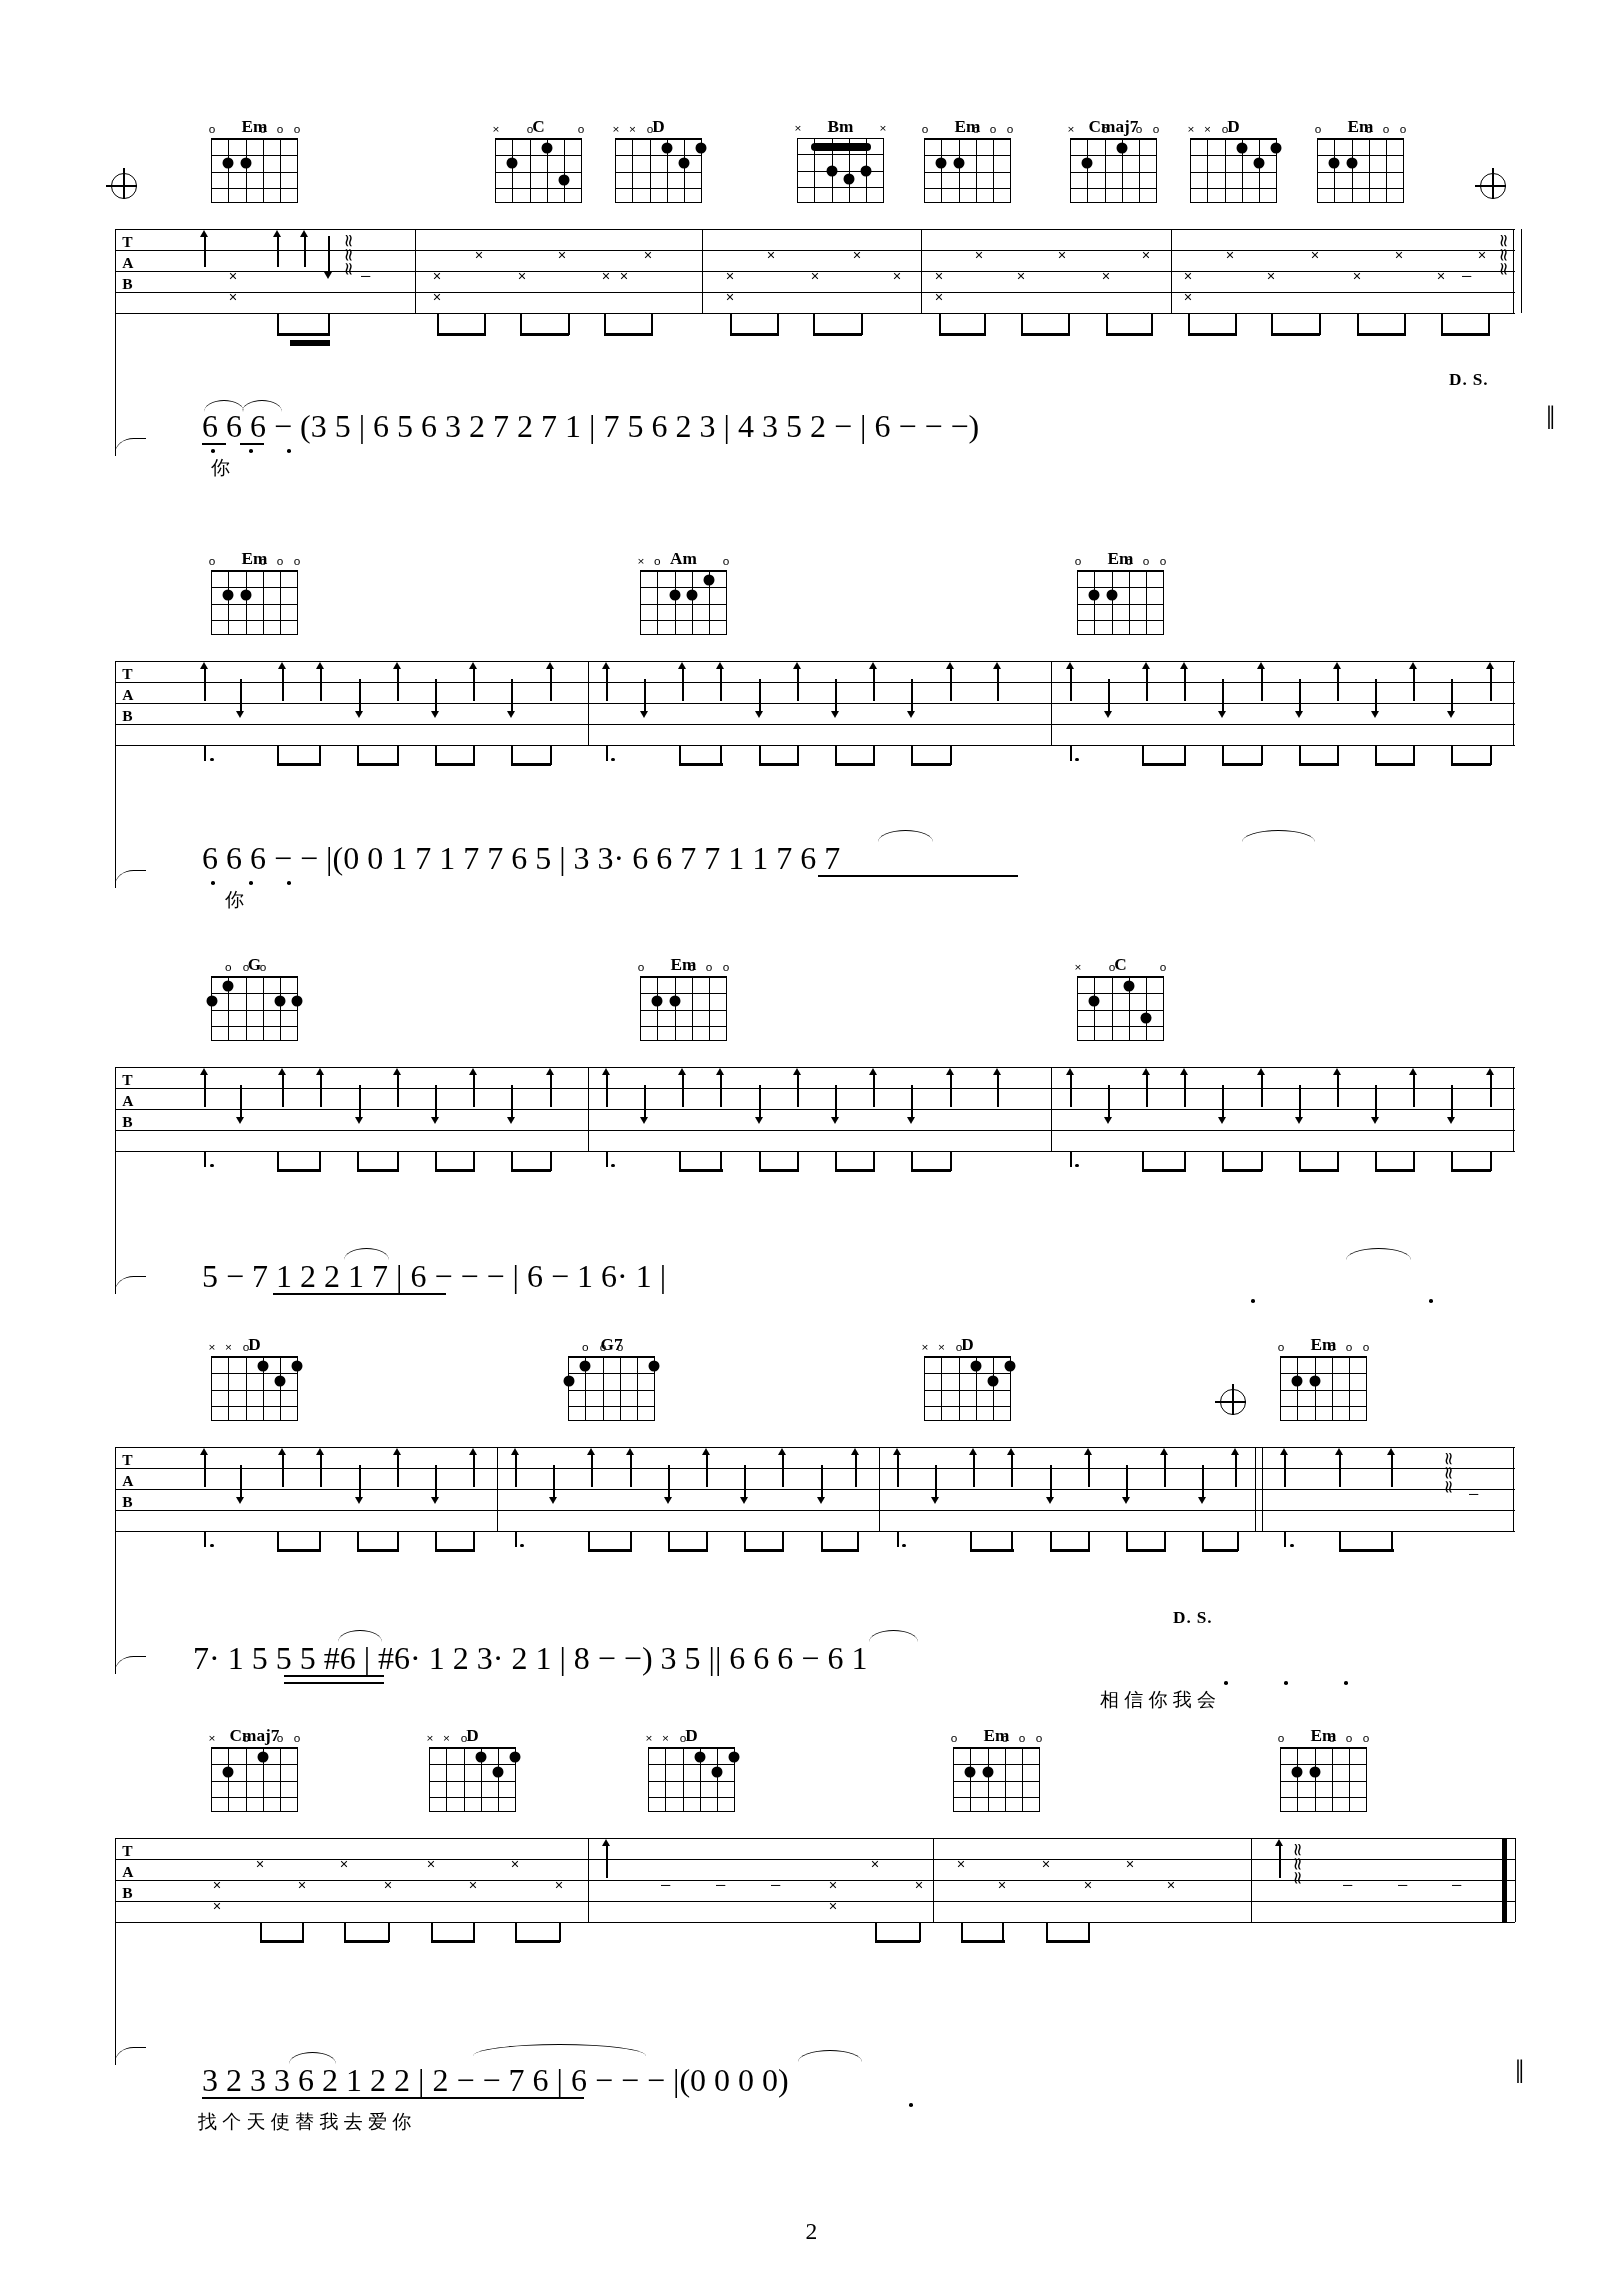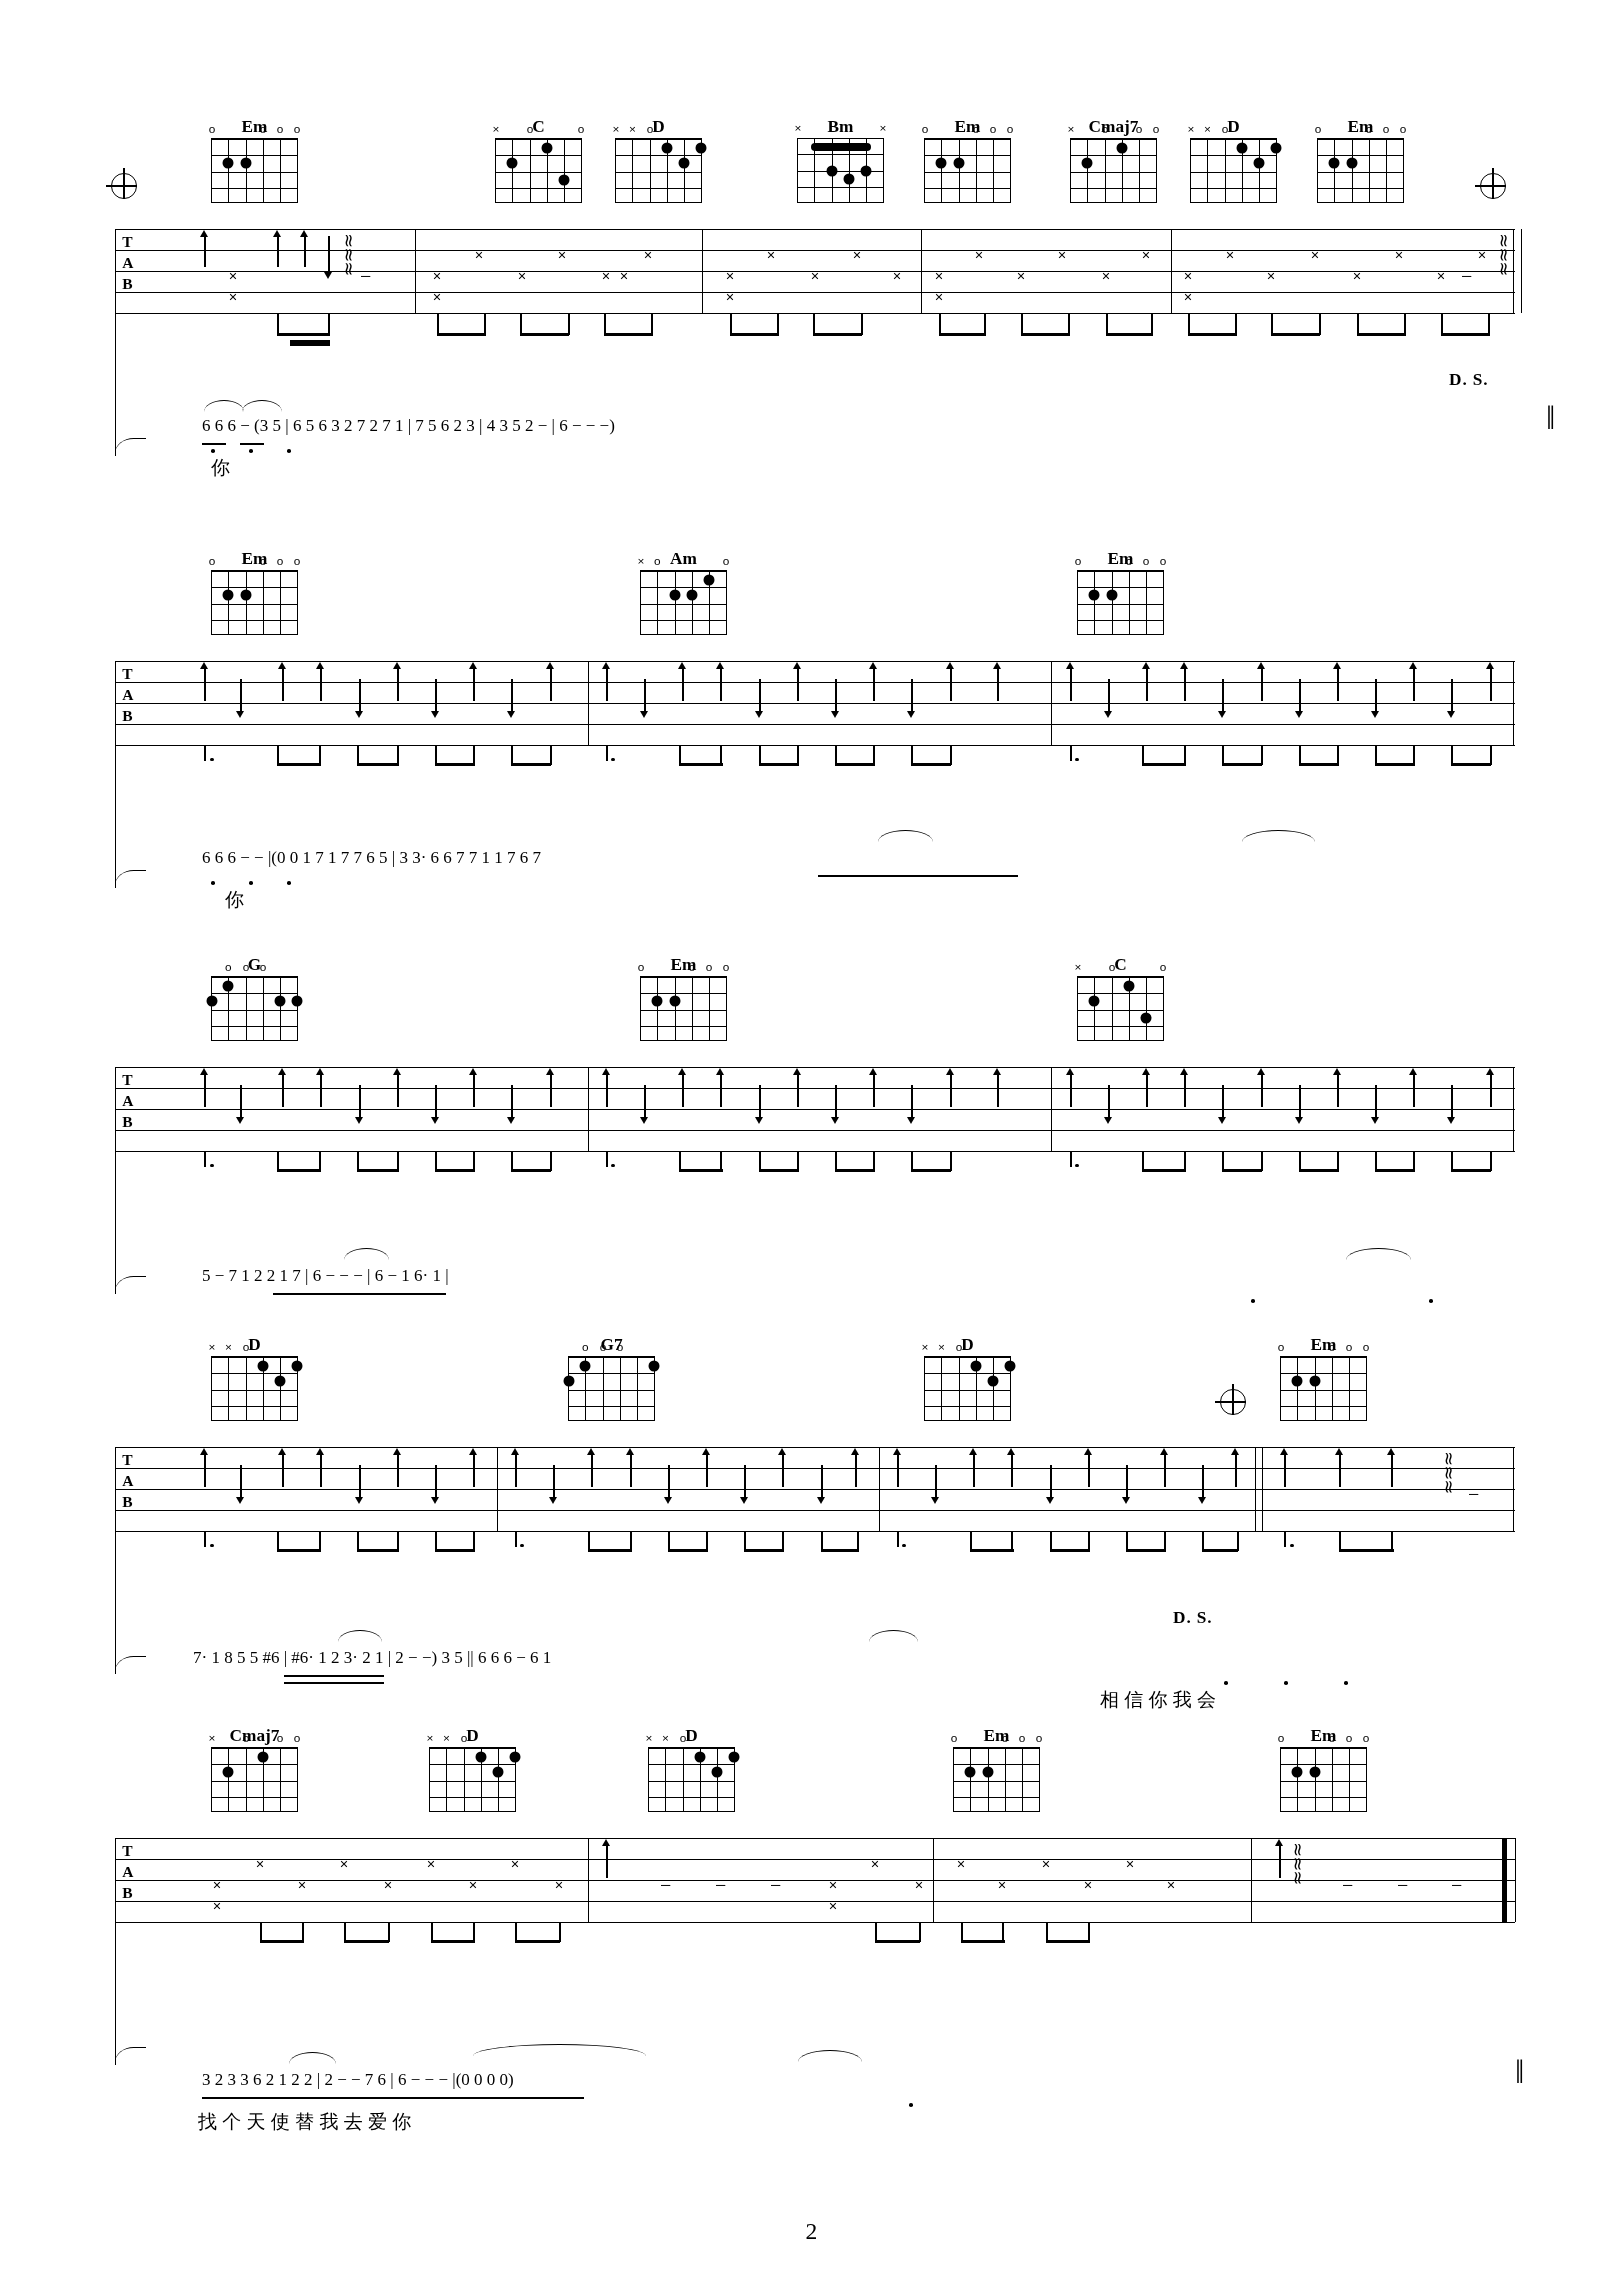--- a/index.html
+++ b/index.html
@@ -162,21 +162,21 @@
 
   
   .jianpu {
     position: absolute;
     left: 0;
     width: 1623px;
     font-family: "Liberation Serif", serif;
   }
   .jp {
     position: absolute;
-    font-size: 17px;
+    font-size: 32px;
     line-height: 24.5px;
     white-space: nowrap;
   }
   .lyric {
     position: absolute;
     font-family: "Liberation Sans", sans-serif;
     font-size: 19px;
     line-height: 20px;
     white-space: nowrap;
   }
@@ -1062,21 +1062,21 @@
     <div class="stem" style="left:1224px; top:0; height:20px;"></div>
     <div class="stem" style="left:1276px; top:0; height:20px;"></div>
     <div class="beam" style="left:1224px; top:18px; width:55px;"></div>
   </div>
 
   <div class="brace" style="left:115px; top:111px; height:227px;"></div>
   <div class="brace-top" style="left:115px; top:320px;"></div>
 </div>
 
 <div class="jianpu" style="top:1646px;">
-  <div class="jp" style="left:193px; top:0;">7· 1 8 5  5 #6 | #6·  1 2 3·  2 1 | 2 − −)  3 5 || 6 6 6 − 6 1</div>
+  <div class="jp" style="left:193px; top:0;">7· 1 5 5  5 #6 | #6·  1 2 3·  2 1 | 8 − −)  3 5 || 6 6 6 − 6 1</div>
   <div class="slur" style="left:338px; top:-16.4px; width:44px;"></div>
   <div class="ul1" style="left:284px; top:29px; width:100px;"></div>
   <div class="ul2" style="left:284px; top:36px; width:100px;"></div>
   <div class="slur" style="left:869px; top:-16.4px; width:49px;"></div>
   <div class="ds" style="left:1173px; top:-38px;">D. S.</div>
   <div class="lyric" style="left:1100px; top:44px;">相 信 你 我 会</div>
   <div class="rdot" style="left:1224px; top:35px;"></div>
   <div class="rdot" style="left:1284px; top:35px;"></div>
   <div class="rdot" style="left:1344px; top:35px;"></div>
 </div>

